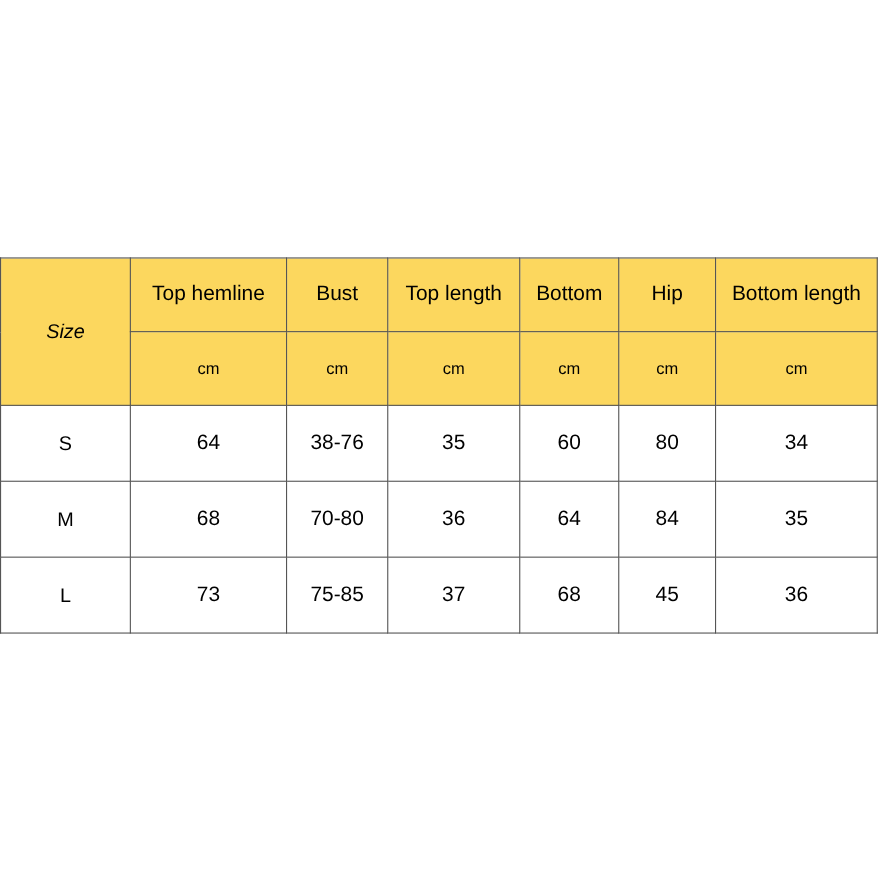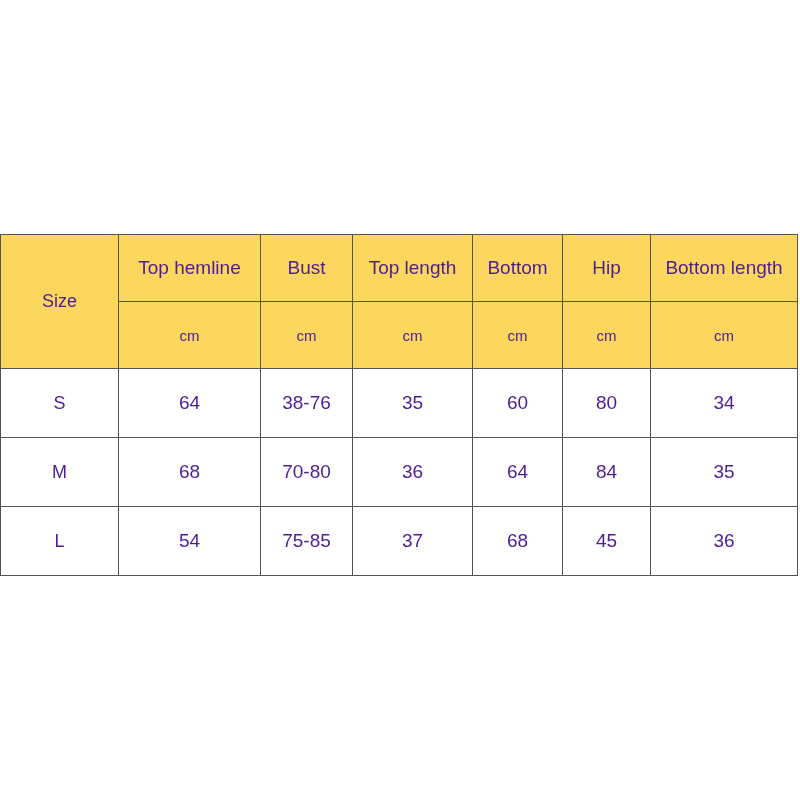--- a/index.html
+++ b/index.html
@@ -28,21 +28,21 @@
     table-layout: fixed;
     width: 797px;
     background: #ffffff;
   }
 
   table.size-chart td,
   table.size-chart th {
     border: 1px solid #555555;
     text-align: center;
     vertical-align: middle;
-    color: #4c1d95;
+    color: #000000;
     font-weight: normal;
     padding: 0;
   }
 
   
   col.c-size   { width: 118px; }
   col.c-1      { width: 142px; }
   col.c-2      { width:  92px; }
   col.c-3      { width: 120px; }
   col.c-4      { width:  90px; }
@@ -56,20 +56,21 @@
     height: 66px;
   }
   .unit-cell {
     background: #FCD75E;
     font-size: 15px;
     height: 66px;
   }
   .size-cell {
     background: #FCD75E;
     font-size: 18px;
+    font-style: italic;
   }
 
   
   .data-row td {
     height: 68px;
     font-size: 19px;
     background: #ffffff;
   }
   .data-row td.size-label {
     font-size: 18px;
@@ -122,21 +123,21 @@
         <td class="size-label">M</td>
         <td>68</td>
         <td>70-80</td>
         <td>36</td>
         <td>64</td>
         <td>84</td>
         <td>35</td>
       </tr>
       <tr class="data-row">
         <td class="size-label">L</td>
-        <td>54</td>
+        <td>73</td>
         <td>75-85</td>
         <td>37</td>
         <td>68</td>
         <td>45</td>
         <td>36</td>
       </tr>
     </tbody>
   </table>
 </div>
 

